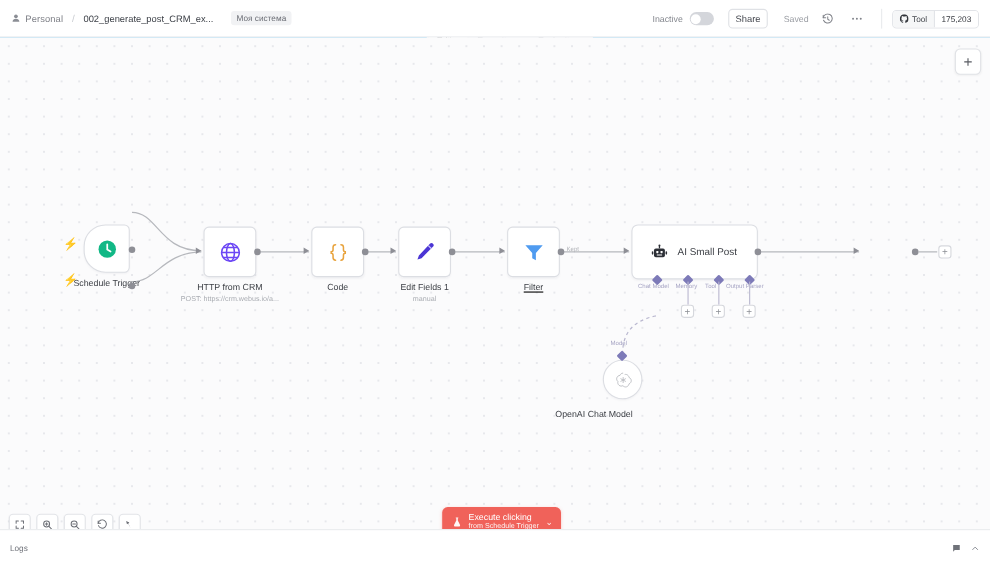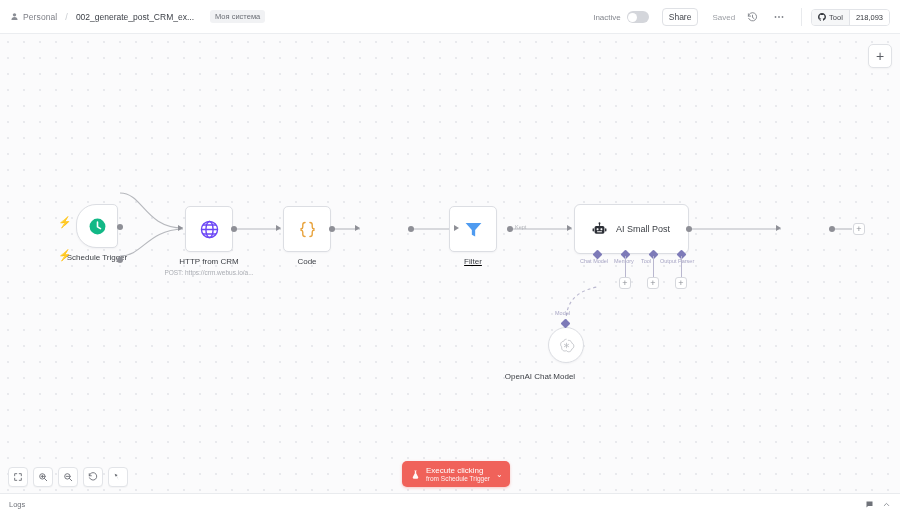--- a/index.html
+++ b/index.html
@@ -137,21 +137,21 @@
     background: #f0625a; border-radius: 5px; display: flex; align-items: center;
     color: #fff; padding: 0 4px 0 8px; box-shadow: 0 1px 3px rgba(240,98,90,.35);
   }
   .exec-txt { display: flex; flex-direction: column; margin-left: 5px; margin-right: 6px; }
   .exec-l1 { font-size: 8px; line-height: 1.15; }
   .exec-l2 { font-size: 6.5px; line-height: 1.15; opacity: .92; }
   .exec-car { font-size: 8px; opacity: .9; padding-right: 3px; }
 
   
   .logsbar {
-    position: absolute; bottom: 0; left: 0; width: 900px; height: 21px;
+    position: absolute; bottom: 0; left: 0; width: 900px; height: 33px;
     background: #fff; border-top: 1px solid #e9ebee;
     display: flex; align-items: center; z-index: 30;
   }
   .logs-label { font-size: 7.5px; color: #6f7279; margin-left: 9px; }
   .logs-right { margin-left: auto; display: flex; align-items: center; gap: 8px; margin-right: 9px; }
 </style>
 </head>
 <body>
 
 <div id="app">
@@ -192,21 +192,21 @@
         </svg>
       </div>
       <div class="divider-v"></div>
       <div class="star-box">
         <span class="star-left">
           <svg width="8" height="8" viewBox="0 0 16 16" fill="#33363c">
             <path d="M8 0C3.58 0 0 3.58 0 8c0 3.54 2.29 6.53 5.47 7.59.4.07.55-.17.55-.38 0-.19-.01-.82-.01-1.49-2.01.37-2.53-.49-2.69-.94-.09-.23-.48-.94-.82-1.13-.28-.15-.68-.52-.01-.53.63-.01 1.08.58 1.23.82.72 1.21 1.87.87 2.33.66.07-.52.28-.87.51-1.07-1.78-.2-3.64-.89-3.64-3.95 0-.87.31-1.59.82-2.15-.08-.2-.36-1.02.08-2.12 0 0 .67-.21 2.2.82a7.4 7.4 0 0 1 2-.27c.68 0 1.36.09 2 .27 1.53-1.04 2.2-.82 2.2-.82.44 1.1.16 1.92.08 2.12.51.56.82 1.27.82 2.15 0 3.07-1.87 3.75-3.65 3.95.29.25.54.73.54 1.48 0 1.07-.01 1.93-.01 2.2 0 .21.15.46.55.38A8.01 8.01 0 0 0 16 8c0-4.42-3.58-8-8-8z"></path>
           </svg>
           <span class="star-label">Tool</span>
         </span>
-        <span class="star-count">218,093</span>
+        <span class="star-count">175,203</span>
       </div>
     </div>
   </div>
 
   <div class="tabs">
     <div class="tab active">Editor</div>
     <div class="tab">Executions</div>
     <div class="tab">Evaluations</div>
   </div>
 
@@ -269,24 +269,34 @@
         <svg width="21" height="21" viewBox="0 0 24 24" fill="none" stroke="#e8a33d" stroke-width="1.6" stroke-linecap="round">
           <path d="M9.2 4c-2 0-2.6 1.2-2.6 2.7v2.4c0 1.5-.8 2.1-1.9 2.1v1.6c1.1 0 1.9.6 1.9 2.1v2.4C6.6 18.8 7.2 20 9.2 20"></path>
           <path d="M14.8 4c2 0 2.6 1.2 2.6 2.7v2.4c0 1.5.8 2.1 1.9 2.1v1.6c-1.1 0-1.9.6-1.9 2.1v2.4c0 1.5-.6 2.7-2.6 2.7"></path>
         </svg>
       </div>
       <div class="nlabel" style="width:100px;margin-left:-26px;">Code</div>
     </div>
     <div class="arrow-in" style="left:276px; top:191px;"></div>
     <div class="endpoint" style="left:329px; top:192px;"></div>
 
+    <div class="node" style="left:362px; top:172px;">
+      <div class="nbox" style="width:48px;height:46px;">
+        <svg width="21" height="21" viewBox="0 0 24 24">
+          <path d="M17.2 2.8a2.2 2.2 0 0 1 3.1 3.1L8.3 17.9 4 19.4l1.5-4.3z" fill="#4b35d4"></path>
+          <path d="M15.2 4.8l3.1 3.1" stroke="#c9c2fb" stroke-width="1.2"></path>
+        </svg>
+      </div>
+      <div class="nlabel" style="width:100px;margin-left:-26px;">Edit Fields 1</div>
+      <div class="nsub" style="width:100px;margin-left:-26px;">manual</div>
+    </div>
     <div class="arrow-in" style="left:355px; top:191px;"></div>
     <div class="endpoint" style="left:408px; top:192px;"></div>
 
-    <div class="node" style="left:449px; top:172px;text-decoration:underline;">
+    <div class="node" style="left:461px; top:172px;text-decoration:underline;">
       <div class="nbox" style="width:48px;height:46px;">
         <svg width="21" height="21" viewBox="0 0 24 24">
           <path d="M3 4.5h18l-7.1 8.2V20l-3.8-2.1v-5.2z" fill="#4f9bf0"></path>
         </svg>
       </div>
       <div class="nlabel" style="width:100px;margin-left:-26px;">Filter</div>
     </div>
     <div class="arrow-in" style="left:454px; top:191px;"></div>
     <div class="endpoint" style="left:507px; top:192px;"></div>
     <div class="kept" style="left:515px; top:190px;">Kept</div>

